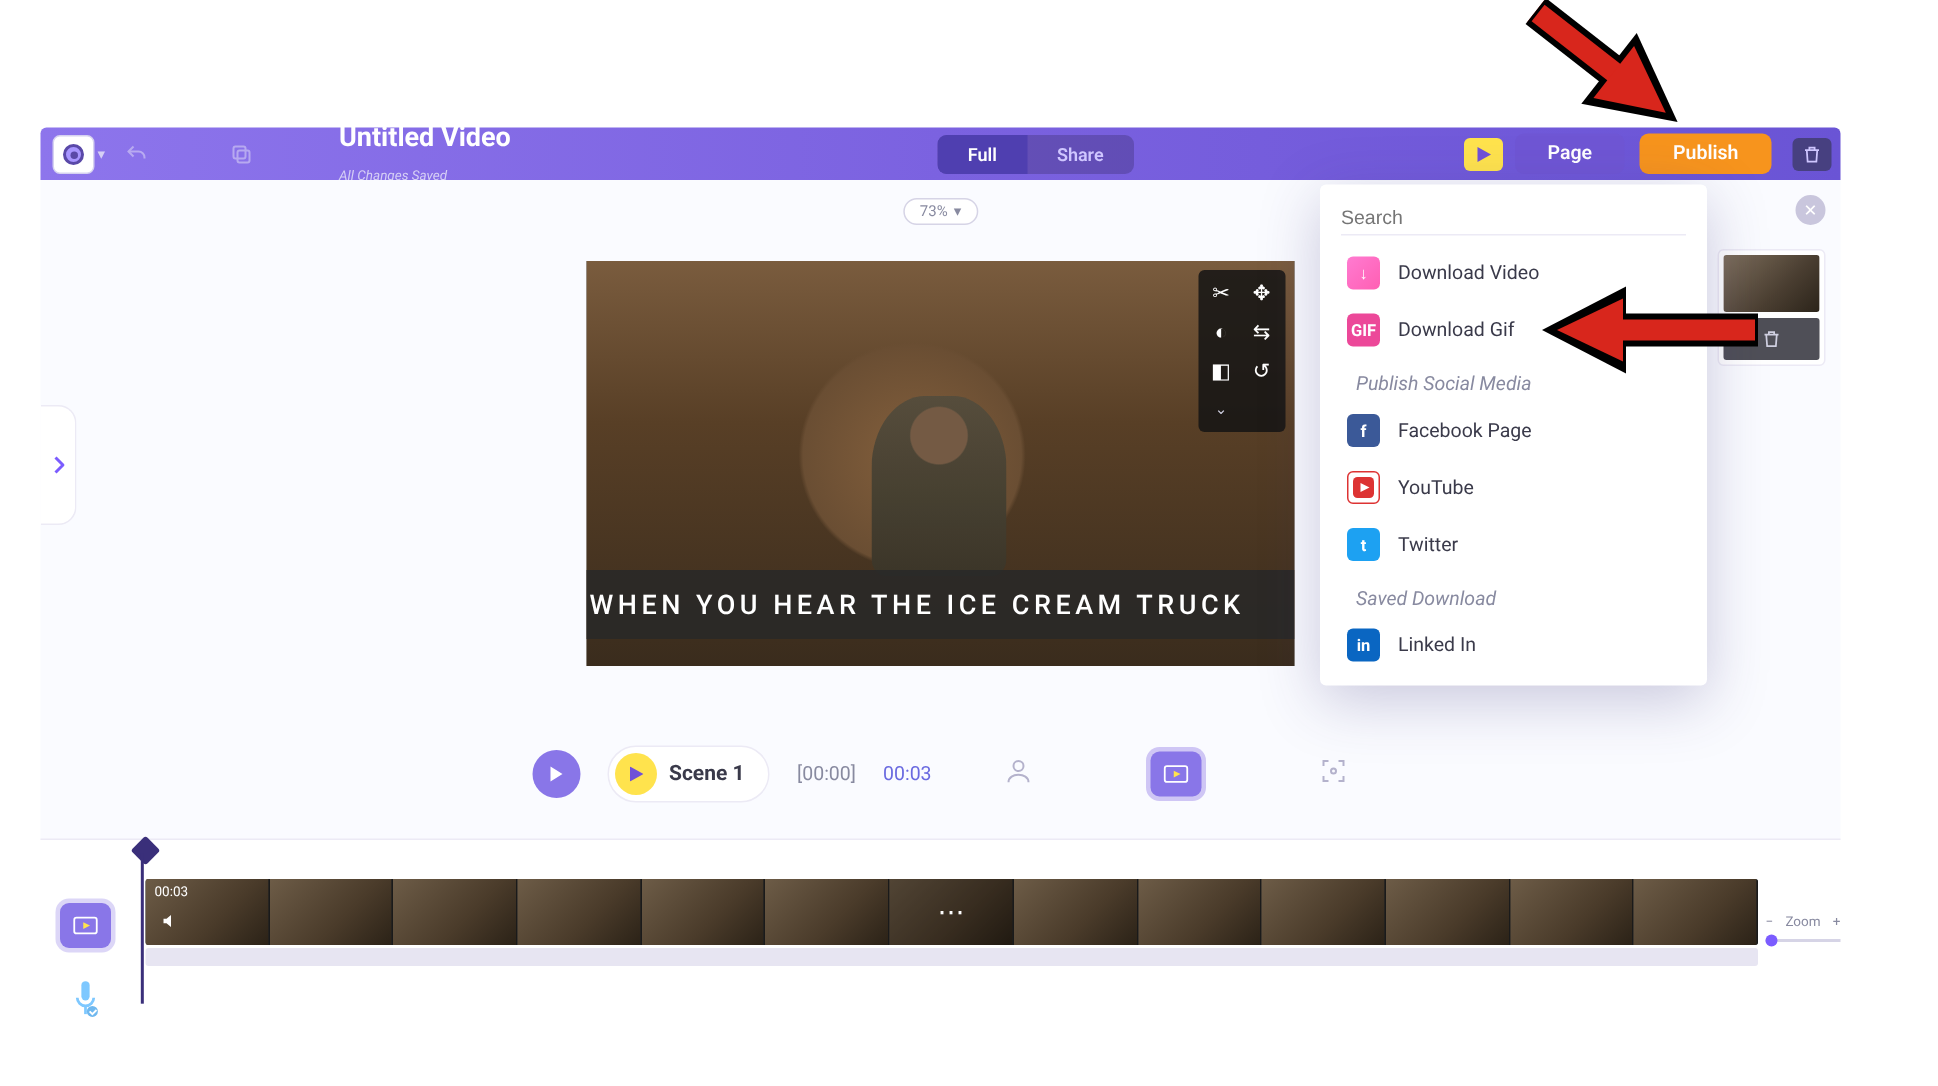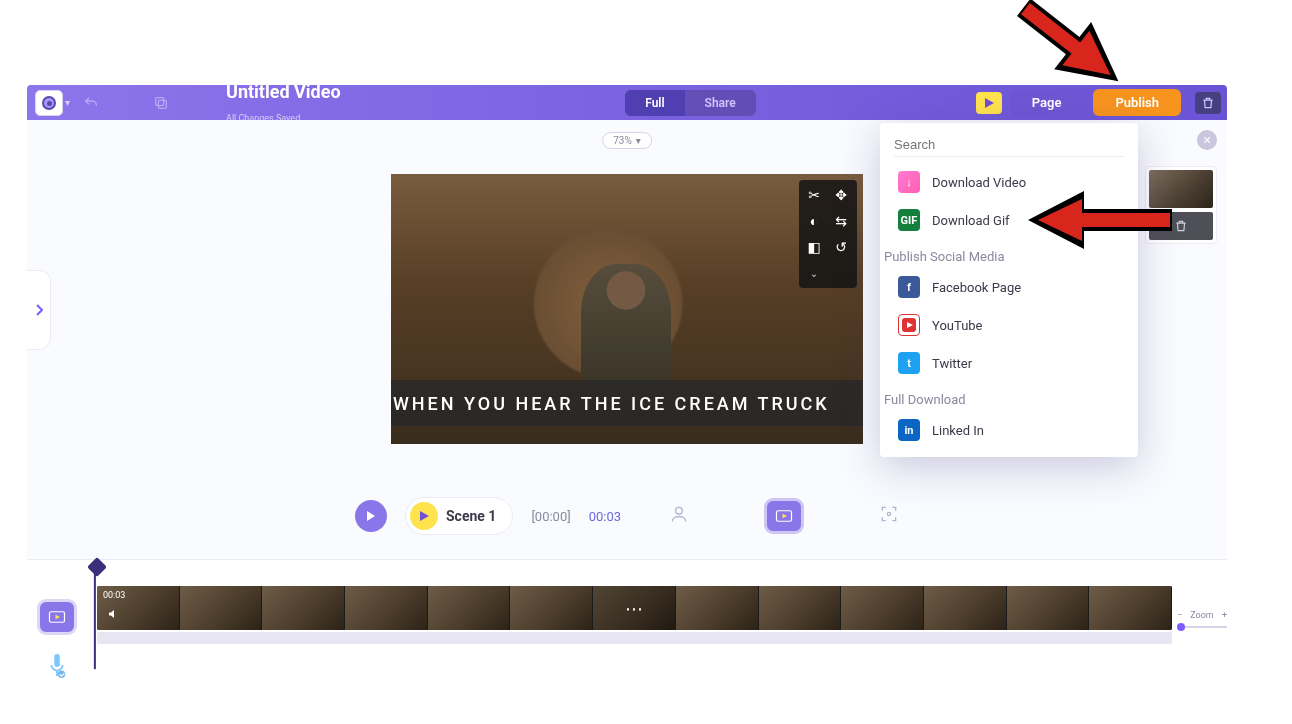--- a/index.html
+++ b/index.html
@@ -50,21 +50,21 @@
     background: #a896ff;
     border-radius: 50%;
     border: 2px solid #5a49a8;
     position: relative;
   }
   .logo-eye::after { content:""; position:absolute; width:5px; height:5px; background:#5a49a8; border-radius:50%; top:3px; left:3px; }
   .topbar .chev { color:#d6cff5; font-size:10px; margin:0 6px 0 2px; }
   .topbar .icon-btn { width:30px; height:30px; display:flex; align-items:center; justify-content:center; color:#d6cff5; opacity:.6; }
   .topbar .title-block { margin-left: 50px; }
   .topbar .title { color:#fff; font-weight:700; font-size:18px; line-height:1; }
-  .topbar .saved { color:#d6cff5; font-size:9px; margin-top:12px; }
+  .topbar .saved { color:#d6cff5; font-size:9px; font-style:italic; margin-top:12px; }
   .topbar .spacer { flex:1; }
   .seg-group {
     display:flex; background:rgba(0,0,0,.18); border-radius:6px; overflow:hidden;
     margin-right: 220px;
   }
   .seg-btn { padding:6px 20px; font-size:12px; font-weight:600; color:#cfc6ff; cursor:pointer; }
   .seg-btn.active { background:#4f3fb0; color:#fff; }
   .play-chip {
     width:26px; height:22px; background:#ffe34d; border-radius:4px;
     display:flex; align-items:center; justify-content:center; margin-right:8px;
@@ -234,23 +234,23 @@
   .dropdown .search {
     margin:0 14px 6px; border:none; border-bottom:1px solid var(--divider);
     padding:4px 0; font-size:13px; color:var(--text-mid); outline:none; width:calc(100% - 28px);
     background:transparent;
   }
   .dd-item {
     display:flex; align-items:center; gap:12px; padding:8px 18px;
     font-size:13px; color:var(--text-dark); cursor:pointer;
   }
   .dd-sq{width:22px;height:22px;border-radius:4px;display:flex;align-items:center;justify-content:center;color:#fff;font-size:11px;font-weight:700;}
-  .dd-section{padding:10px 4px 4px;font-size:13px;color:var(--text-mid);}
+  .dd-section{padding:10px 24px 4px;font-size:13px;color:var(--text-mid);font-style:italic;}
   .sq-pink{background:linear-gradient(135deg,#ff7bd1,#ff5fb3);}
-  .sq-blue{background:#15803d;}
+  .sq-blue{background:#ec4899;}
   .sq-fb{background:#3b5998;}
   .sq-yt{background:#fff;border:1px solid #d33;position:relative;}
   .sq-yt::after{content:"";position:absolute;inset:3px;background:#d33;border-radius:3px;}
   .sq-yt svg{position:relative;z-index:1;}
   .sq-tw{background:#1da1f2;}
   .sq-li{background:#0a66c2;}
 
   
   .arrow { position:absolute; z-index:60; }
   .arrow svg { display:block; }
@@ -449,21 +449,21 @@
             <polygon points="3,2 9,5 3,8" fill="#fff"></polygon>
           </svg>
         </div>
         <span>YouTube</span>
       </div>
       <div class="dd-item">
         <div class="dd-sq sq-tw">t</div>
         <span>Twitter</span>
       </div>
     </div>
-  <div class="dd-section">Full Download</div>
+  <div class="dd-section">Saved Download</div>
   <div>
       <div class="dd-item">
         <div class="dd-sq sq-li">in</div>
         <span>Linked In</span>
       </div>
     </div>
 </div>
 
 <div class="arrow" style="top:-5px; left:984px;">
   <svg width="140" height="110" viewBox="0 0 140 110">

